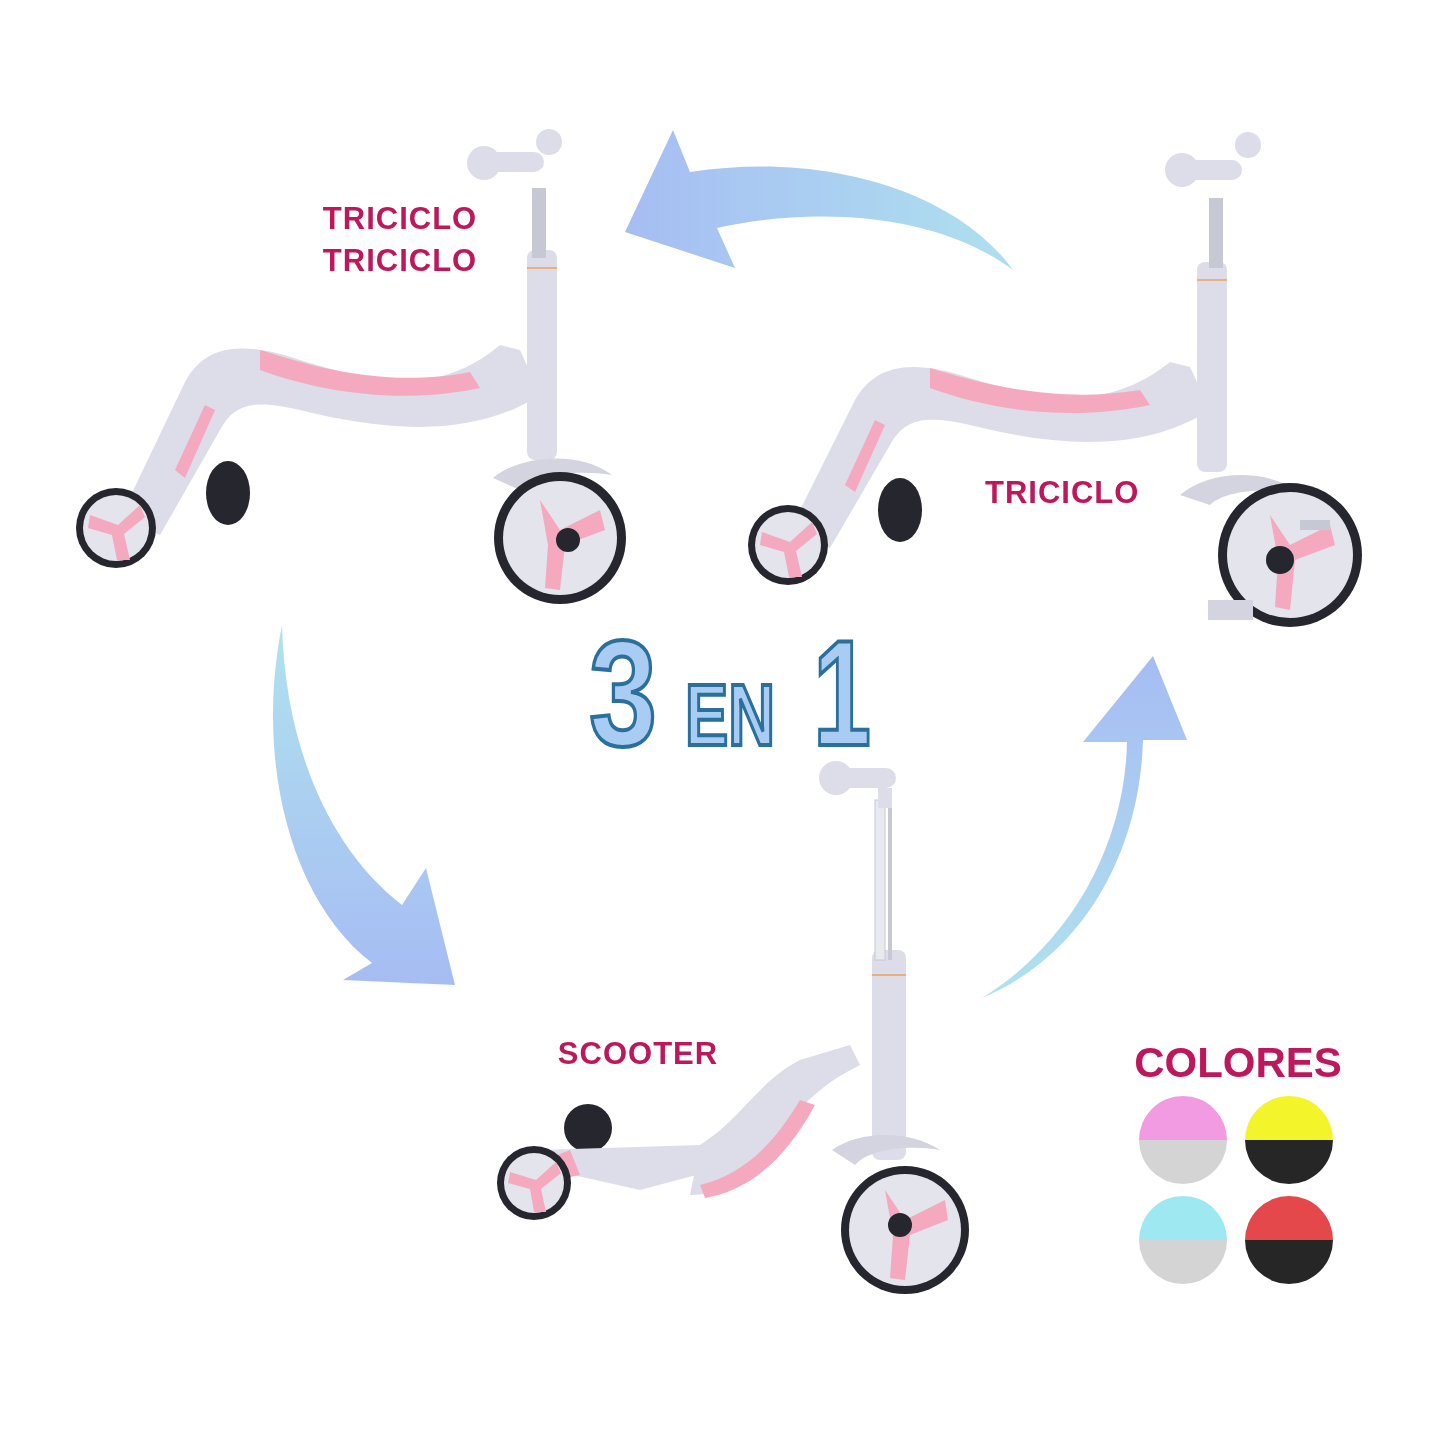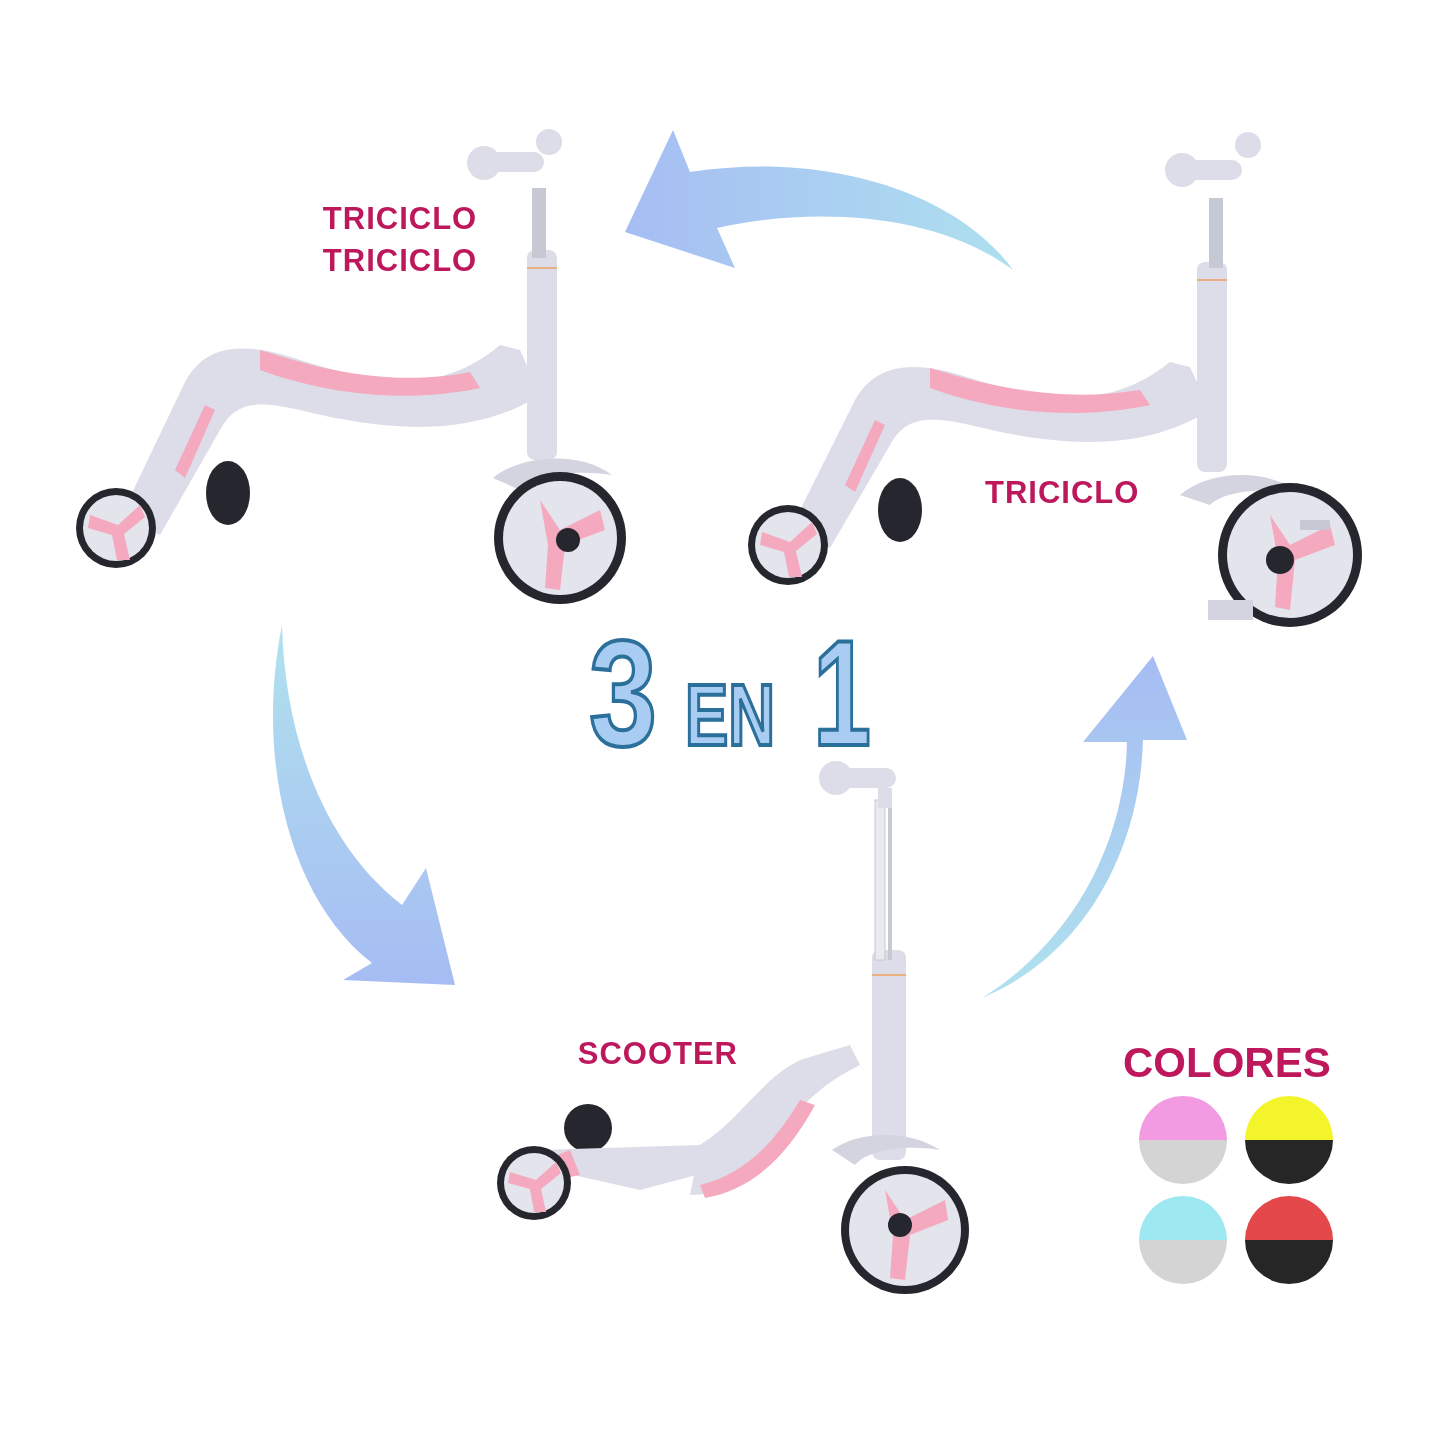--- a/index.html
+++ b/index.html
@@ -4,22 +4,22 @@
 <style>
   html, body { margin:0; padding:0; background:#ffffff; }
   body { width:1445px; height:1445px; position:relative; overflow:hidden;
          font-family:"Liberation Sans", "DejaVu Sans", sans-serif; }
   .layer { position:absolute; left:0; top:0; width:1445px; height:1445px; }
   .label { position:absolute; color:#be185d; font-weight:bold; text-align:center;
            letter-spacing:1px; line-height:1.0; }
   .lbl-tsp { left:300px; top:203px; width:200px; font-size:31px; }
   .lbl-tsp span { display:block; height:42px; }
   .lbl-tri { left:985px; top:477px; width:190px; font-size:31px; text-align:left; }
-  .lbl-sco { left:538px; top:1038px; width:200px; font-size:31px; text-align:right; }
-  .lbl-col { left:1123px; top:1042px; width:230px; font-size:42px; text-align:left; letter-spacing:0; }
+  .lbl-sco { left:538px; top:1038px; width:200px; font-size:31px; text-align:center; }
+  .lbl-col { left:1123px; top:1042px; width:230px; font-size:42px; text-align:center; letter-spacing:0; }
   .headline { position:absolute; left:585px; top:632px; width:290px; height:120px; }
   .headline text { font-family:"Liberation Sans", "DejaVu Sans", sans-serif; font-weight:bold; }
   .swatch { position:absolute; width:88px; height:88px; border-radius:50%; overflow:hidden; }
   .swatch .top, .swatch .bot { position:absolute; left:0; width:100%; height:50%; }
   .swatch .top { top:0; }
   .swatch .bot { top:50%; }
 </style>
 </head>
 <body>
 

